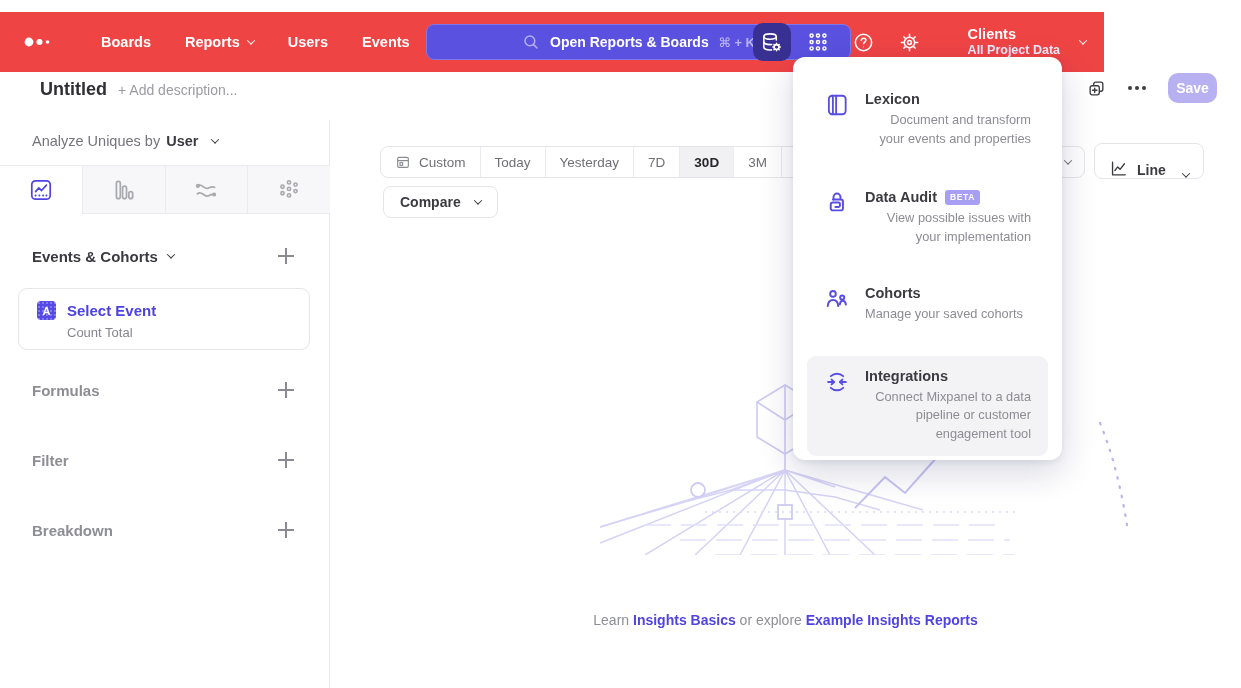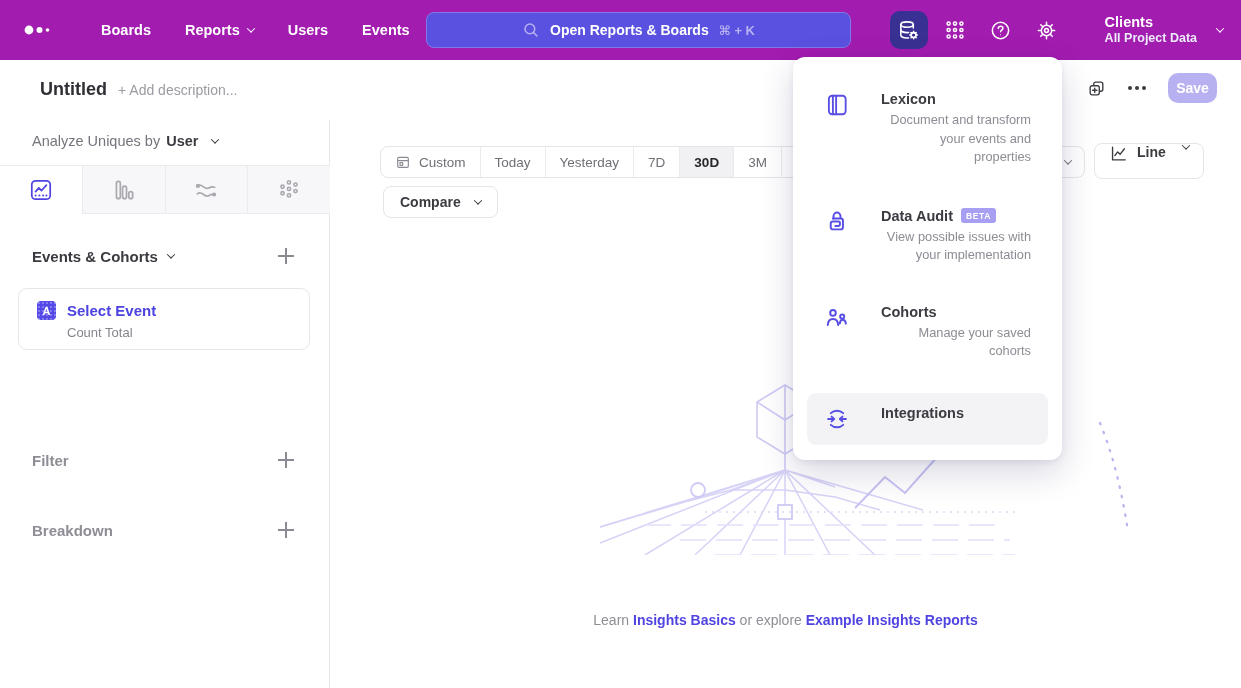--- a/index.html
+++ b/index.html
@@ -1,21 +1,21 @@
 <!DOCTYPE html>
 <html><head>
 <meta charset="utf-8">
 <style>
   * { margin:0; padding:0; box-sizing:border-box; }
   html,body { width:1241px; height:688px; }
   body { font-family:"Liberation Sans","DejaVu Sans",sans-serif; background:#fff; overflow:hidden; }
   .app { position:relative; width:1241px; height:688px; background:#fff; overflow:hidden; }
 
   
-  .topnav { position:absolute; left:0; top:0; width:1241px; height:60px; background:#a21caf; display:flex; align-items:center; z-index:10; }
+  .topnav { position:absolute; left:0; top:12px; width:1104px; height:60px; background:#ef4444; display:flex; align-items:center; z-index:10; }
   .logo { display:flex; align-items:center; margin:0 28px 0 22px; cursor:pointer; }
   .nav-item { color:#fff; font-size:14.5px; font-weight:600; margin:0 17px; display:flex; align-items:center; cursor:pointer; white-space:nowrap; }
   .chev { display:inline-block; width:6px; height:6px; border-right:1.8px solid currentColor; border-bottom:1.8px solid currentColor; transform:rotate(45deg) translate(-1px,-1px); margin-left:8px; }
   .searchbar { position:absolute; left:426px; top:12px; width:425px; height:36px; background:#5a51e0; border:1px solid #8078e8; border-radius:8px; display:flex; align-items:center; justify-content:center; gap:10px; cursor:text; }
   .searchbar .ph { color:#fff; font-size:14px; font-weight:600; }
   .searchbar .kbd { color:#b6b1f0; font-size:13px; font-weight:600; }
   .nav-right { position:absolute; right:18px; top:0; height:60px; display:flex; align-items:center; gap:8px; }
   .nav-icon-btn { width:38px; height:38px; border-radius:10px; display:flex; align-items:center; justify-content:center; color:#fff; cursor:pointer; }
   .nav-icon-btn.active { background:#393093; }
   .project-switch { display:flex; align-items:center; color:#fff; margin-left:10px; cursor:pointer; }
@@ -59,29 +59,29 @@
   
   .main { position:absolute; left:330px; top:120px; width:911px; height:568px; background:#fff; }
   .seg-control { position:absolute; left:50px; top:26px; width:705px; height:32px; display:flex; background:#fff; border:1px solid #e5e5e9; border-radius:8px; overflow:hidden; }
   .seg { display:flex; align-items:center; justify-content:center; gap:8px; padding:0 14px; font-size:13.5px; color:#6f6f76; border-left:1px solid #ebebee; cursor:pointer; white-space:nowrap; }
   .seg:first-child { border-left:none; }
   .seg.selected { background:#f1f1f4; color:#26262b; font-weight:700; }
   .seg.filler { flex:1; cursor:default; }
   .seg.more { width:34px; padding:0; }
   .seg .chev { margin-left:0; }
   .compare-btn { position:absolute; left:53px; top:66px; height:32px; padding:8px 16px; display:flex; align-items:center; gap:6px; background:#fff; border:1px solid #e5e5e9; border-radius:8px; font-size:14px; font-weight:600; color:#3a3a40; cursor:pointer; }
-  .line-btn { position:absolute; left:764px; top:23px; height:36px; padding:0 14px; display:flex; align-items:flex-start; gap:9px; background:#fff; border:1px solid #e5e5e9; border-radius:8px; font-size:14px; font-weight:600; color:#3a3a40; cursor:pointer; }
+  .line-btn { position:absolute; left:764px; top:23px; height:36px; padding:0 14px; display:flex; align-items:flex-end; gap:9px; background:#fff; border:1px solid #e5e5e9; border-radius:8px; font-size:14px; font-weight:600; color:#3a3a40; cursor:pointer; }
   .wireframe { position:absolute; left:255px; top:245px; pointer-events:none; }
   .empty-title { position:absolute; left:0; width:911px; top:461px; text-align:center; font-size:16.5px; font-weight:700; color:#32323a; }
   .empty-sub { position:absolute; left:0; width:911px; top:492px; text-align:center; font-size:14px; color:#8e8e96; }
   .empty-sub a { color:#4f44e0; font-weight:700; text-decoration:none; cursor:pointer; }
 
   
   .menu-panel { position:absolute; left:793px; top:57px; width:269px; height:403px; background:#fff; border-radius:12px; box-shadow:0 2px 6px rgba(30,25,90,.08), 0 12px 34px rgba(30,25,90,.18); z-index:50; padding:22px 14px 14px; }
-  .menu-item { display:flex; gap:31px; padding:12px 17px 13px; border-radius:9px; cursor:pointer; }
+  .menu-item { display:flex; gap:15px; padding:12px 17px 13px; border-radius:9px; cursor:pointer; }
   .menu-item.hovered { background:#f3f3f6; }
   .menu-item .mi-icon { flex:0 0 26px; color:#584ee4; padding-top:1px; }
   .mi-title-row { display:flex; align-items:center; gap:8px; }
   .mi-title { font-size:14.5px; font-weight:700; color:#3b3b41; }
   .mi-badge { background:#a79ff1; color:#fff; font-size:8.5px; font-weight:700; letter-spacing:.6px; border-radius:3px; padding:2.5px 5px; }
   .mi-desc { margin-top:4px; font-size:12.8px; line-height:1.45; color:#8c8c94; max-width:172px;text-align:right; }
   .mi-sp1 { margin-bottom:16px; }
   .mi-sp2 { margin-bottom:14px; }
   .mi-sp3 { margin-bottom:19px; }
 
@@ -241,20 +241,24 @@
       </span>
       <span class="plus-btn"></span>
     </div>
 
     <div class="event-card">
       <span class="badge-a">A</span>
       <span class="evt-title">Select Event</span>
       <span class="evt-sub">Count Total</span>
     </div>
 
+    <div class="side-sec" style="top:259px;">
+      <span class="sec-muted">Formulas</span>
+      <span class="plus-btn"></span>
+    </div>
     <div class="side-sec" style="top:329px;">
       <span class="sec-muted">Filter</span>
       <span class="plus-btn"></span>
     </div>
     <div class="side-sec" style="top:399px;">
       <span class="sec-muted">Breakdown</span>
       <span class="plus-btn"></span>
     </div>
   </div>
 
@@ -390,17 +394,18 @@
           <path d="M6.3 6.6a8.2 8.2 0 0 1 11.4 0"></path>
           <path d="M17.7 17.4a8.2 8.2 0 0 1-11.4 0"></path>
           <path d="M3.8 12h5.4M7 9.8 9.4 12 7 14.2"></path>
           <path d="M20.2 12h-5.4M17 9.8 14.6 12 17 14.2"></path>
         </svg>
       </span>
       <span>
         <span class="mi-title-row">
             <span class="mi-title">Integrations</span>
           </span>
+        <span class="mi-desc" style="display:block">Connect Mixpanel to a data pipeline or customer engagement tool</span>
       </span>
     </div>
   </div>
 
 </div>
 
 </body></html>

